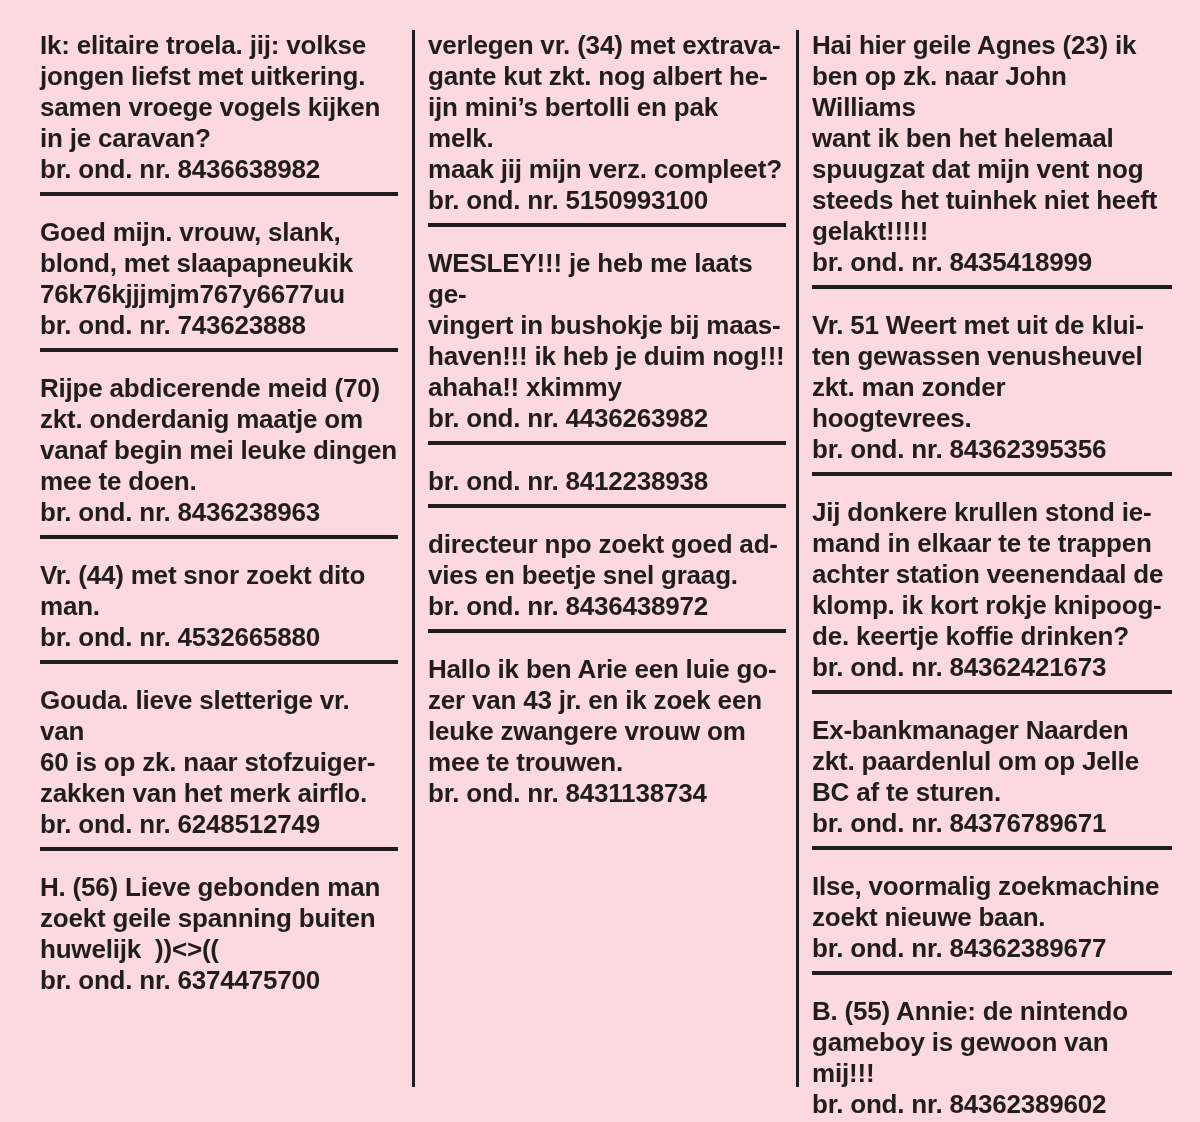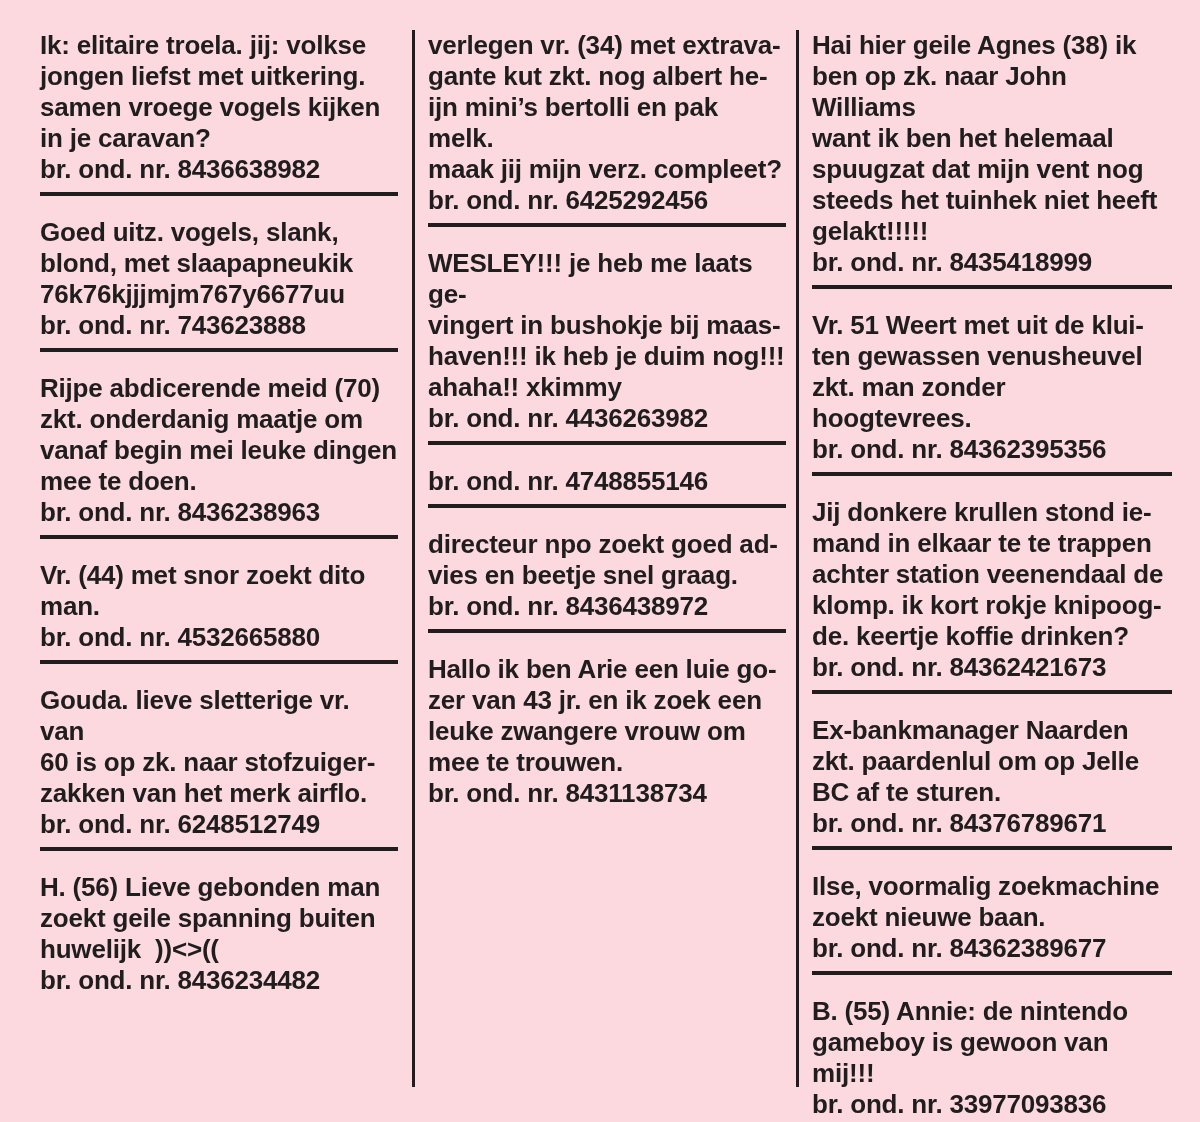--- a/index.html
+++ b/index.html
@@ -51,21 +51,21 @@
 
   <section class="col col-1">
     <article class="ad">
       <p class="ad-text">Ik: elitaire troela. jij: volkse
 jongen liefst met uitkering.
 samen vroege vogels kijken
 in je caravan?</p>
       <p class="ad-reply">br. ond. nr. 8436638982</p>
     </article>
     <article class="ad">
-      <p class="ad-text">Goed uitz. vogels, slank,
+      <p class="ad-text">Goed mijn. vrouw, slank,
 blond, met slaapapneukik
 76k76kjjjmjm767y6677uu</p>
       <p class="ad-reply">br. ond. nr. 743623888</p>
     </article>
     <article class="ad">
       <p class="ad-text">Rijpe abdicerende meid (70)
 zkt. onderdanig maatje om
 vanaf begin mei leuke dingen
 mee te doen.</p>
       <p class="ad-reply">br. ond. nr. 8436238963</p>
@@ -78,63 +78,63 @@
     <article class="ad">
       <p class="ad-text">Gouda. lieve sletterige vr. van
 60 is op zk. naar stofzuiger-
 zakken van het merk airflo.</p>
       <p class="ad-reply">br. ond. nr. 6248512749</p>
     </article>
     <article class="ad">
       <p class="ad-text">H. (56) Lieve gebonden man
 zoekt geile spanning buiten
 huwelijk  ))&lt;&gt;((</p>
-      <p class="ad-reply">br. ond. nr. 8436234482</p>
+      <p class="ad-reply">br. ond. nr. 6374475700</p>
     </article>
   </section>
 
   <div class="vrule vr-1"></div>
 
   <section class="col col-2">
     <article class="ad">
       <p class="ad-text">verlegen vr. (34) met extrava-
 gante kut zkt. nog albert he-
 ijn mini’s bertolli en pak melk.
 maak jij mijn verz. compleet?</p>
-      <p class="ad-reply">br. ond. nr. 6425292456</p>
+      <p class="ad-reply">br. ond. nr. 5150993100</p>
     </article>
     <article class="ad">
       <p class="ad-text">WESLEY!!! je heb me laats ge-
 vingert in bushokje bij maas-
 haven!!! ik heb je duim nog!!!
 ahaha!! xkimmy</p>
       <p class="ad-reply">br. ond. nr. 4436263982</p>
     </article>
     <article class="ad">
-      <p class="ad-reply">br. ond. nr. 4748855146</p>
+      <p class="ad-reply">br. ond. nr. 8412238938</p>
     </article>
     <article class="ad">
       <p class="ad-text">directeur npo zoekt goed ad-
 vies en beetje snel graag.</p>
       <p class="ad-reply">br. ond. nr. 8436438972</p>
     </article>
     <article class="ad">
       <p class="ad-text">Hallo ik ben Arie een luie go-
 zer van 43 jr. en ik zoek een
 leuke zwangere vrouw om
 mee te trouwen.</p>
       <p class="ad-reply">br. ond. nr. 8431138734</p>
     </article>
   </section>
 
   <div class="vrule vr-2"></div>
 
   <section class="col col-3">
     <article class="ad">
-      <p class="ad-text">Hai hier geile Agnes (38) ik
+      <p class="ad-text">Hai hier geile Agnes (23) ik
 ben op zk. naar John Williams
 want ik ben het helemaal
 spuugzat dat mijn vent nog
 steeds het tuinhek niet heeft
 gelakt!!!!!</p>
       <p class="ad-reply">br. ond. nr. 8435418999</p>
     </article>
     <article class="ad">
       <p class="ad-text">Vr. 51 Weert met uit de klui-
 ten gewassen venusheuvel
@@ -157,17 +157,17 @@
       <p class="ad-reply">br. ond. nr. 84376789671</p>
     </article>
     <article class="ad">
       <p class="ad-text">Ilse, voormalig zoekmachine
 zoekt nieuwe baan.</p>
       <p class="ad-reply">br. ond. nr. 84362389677</p>
     </article>
     <article class="ad">
       <p class="ad-text">B. (55) Annie: de nintendo
 gameboy is gewoon van mij!!!</p>
-      <p class="ad-reply">br. ond. nr. 33977093836</p>
+      <p class="ad-reply">br. ond. nr. 84362389602</p>
     </article>
   </section>
 
 </main>
 
 </body></html>

